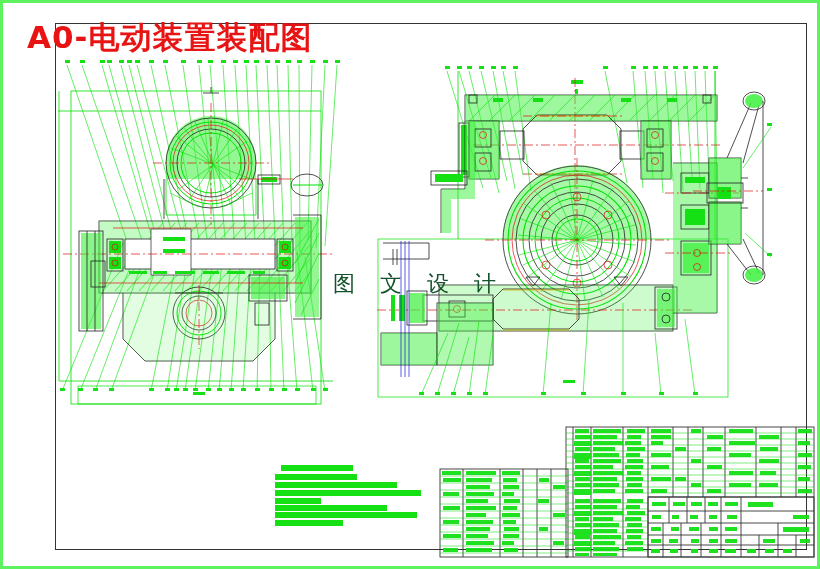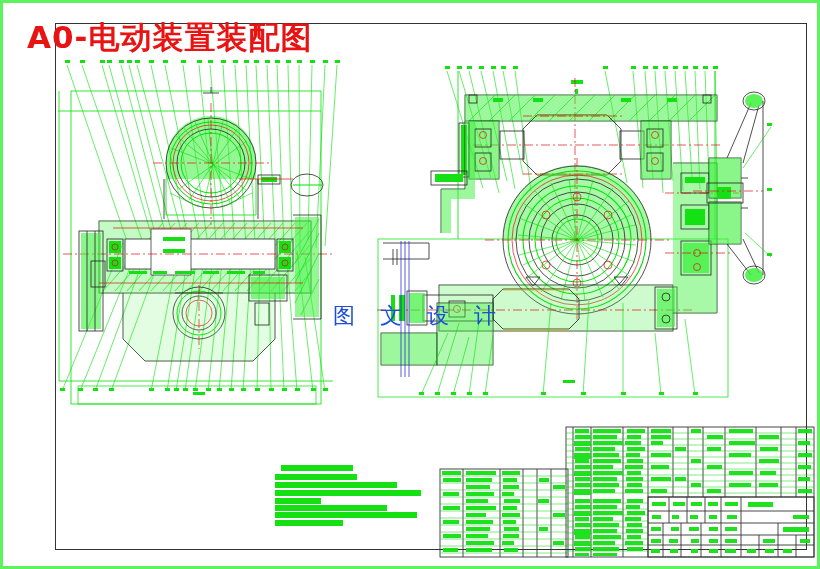--- a/index.html
+++ b/index.html
@@ -1,20 +1,20 @@
 <!DOCTYPE html>
 <html><head>
 <meta charset="utf-8">
 <style>
   html,body{margin:0;padding:0;background:#ffffff;}
   body{width:820px;height:569px;overflow:hidden;font-family:"Liberation Sans",sans-serif;}
   #sheet{position:relative;width:820px;height:569px;background:#ffffff;box-sizing:border-box;border:3px solid #5ef25e;}
   #inner-frame{position:absolute;left:52px;top:20px;right:10px;bottom:16px;border:1.5px solid #333;box-sizing:border-box;}
   #title{position:absolute;left:24px;top:14px;font-family:"DejaVu Sans","Liberation Sans",sans-serif;font-weight:bold;font-size:31px;color:#e81414;letter-spacing:1px;white-space:nowrap;z-index:40;}
-  #watermark{position:absolute;left:330px;top:266px;font-family:"DejaVu Sans","Liberation Sans",sans-serif;font-size:22px;color:#1d4ed8;letter-spacing:9px;z-index:45;white-space:nowrap;margin-top:32px;}
+  #watermark{position:absolute;left:330px;top:266px;font-family:"DejaVu Sans","Liberation Sans",sans-serif;font-size:22px;color:#14532d;letter-spacing:9px;z-index:45;white-space:nowrap;}
   svg{position:absolute;left:0;top:0;}
   .g{stroke:#00e000;fill:none;}
   .gthin{stroke:#00e000;fill:none;stroke-width:.6;}
   .k{stroke:#222;fill:none;stroke-width:.8;}
   .r{stroke:#e01010;fill:none;stroke-width:.7;}
   .rc{stroke:#e01010;fill:none;stroke-width:.7;stroke-dasharray:9 3 2 3;}
   .gfill{fill:#14e014;stroke:none;}
   .gfill2{fill:#3cf03c;stroke:none;}
   .yl{stroke:#d8b400;fill:none;stroke-width:.8;}
   .bl{stroke:#1414d8;fill:none;stroke-width:.7;}

